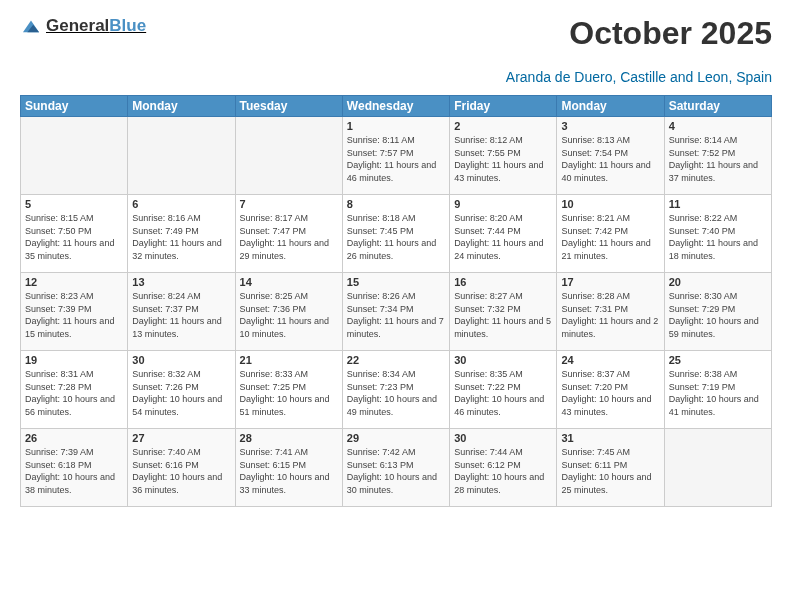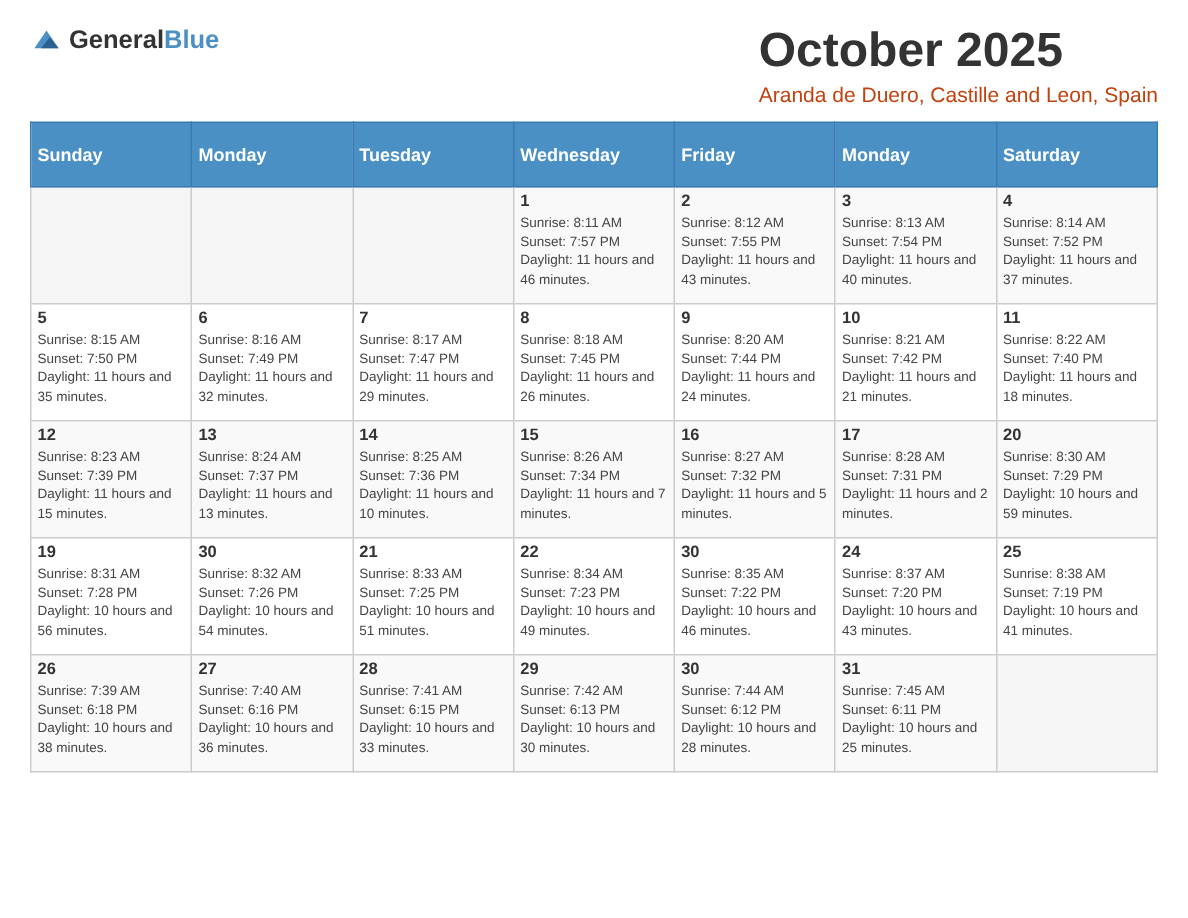--- a/index.html
+++ b/index.html
@@ -16,51 +16,52 @@
       padding: 16px 20px 10px 20px;
     }
     .header {
       display: flex;
       justify-content: space-between;
       align-items: flex-start;
       margin-bottom: 10px;
     }
     .logo {
       display: flex;
-      align-items: center;
       gap: 4px;
+      text-decoration: underline;
     }
     .logo-icon {
       width: 22px;
       height: 22px;
     }
     .title-block {
+      text-align: right;
     }
     .month-title {
       font-size: 32px;
       font-weight: bold;
       color: #333;
       line-height: 1.1;
     }
     .location-title {
       font-size: 14px;
-      color: #c2410c;
-      margin-top: 4px;
+      color: #0369a1;
+      margin-top: 18px;
     }
     table {
       width: 100%;
       border-collapse: collapse;
       table-layout: fixed;
     }
     thead th {
       background-color: #4a90c4;
       color: #fff;
       font-size: 12px;
       font-weight: bold;
-      padding: 14px 4px;
+      padding: 3px 4px;
       text-align: left;
       border: 1px solid #3a7ab0;
       margin-top: 24px;
     }
     tbody td {
       border: 1px solid #ccc;
       vertical-align: top;
       padding: 3px 4px;
       font-size: 9.5px;
       color: #333;

